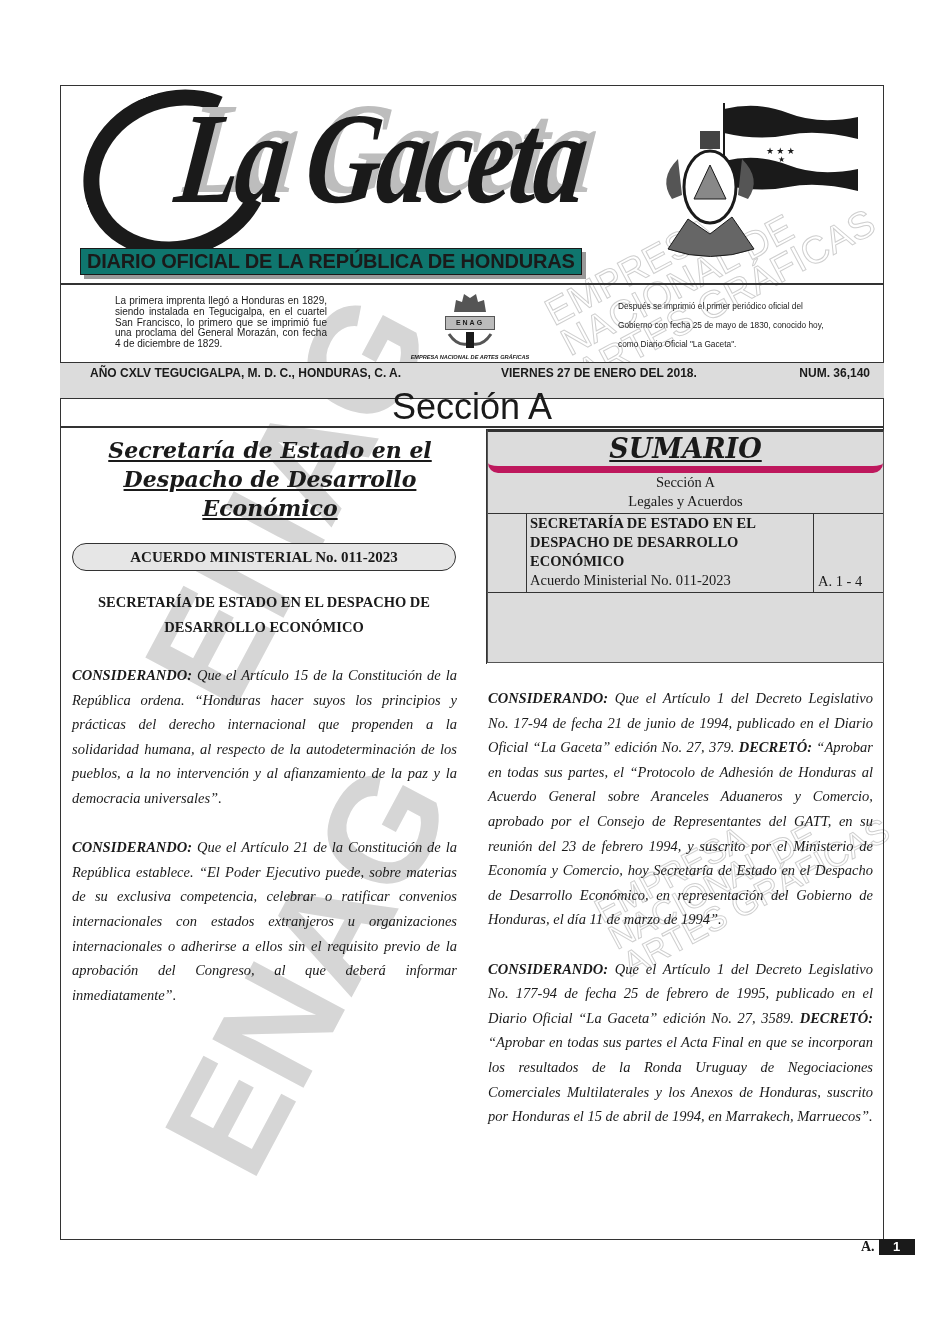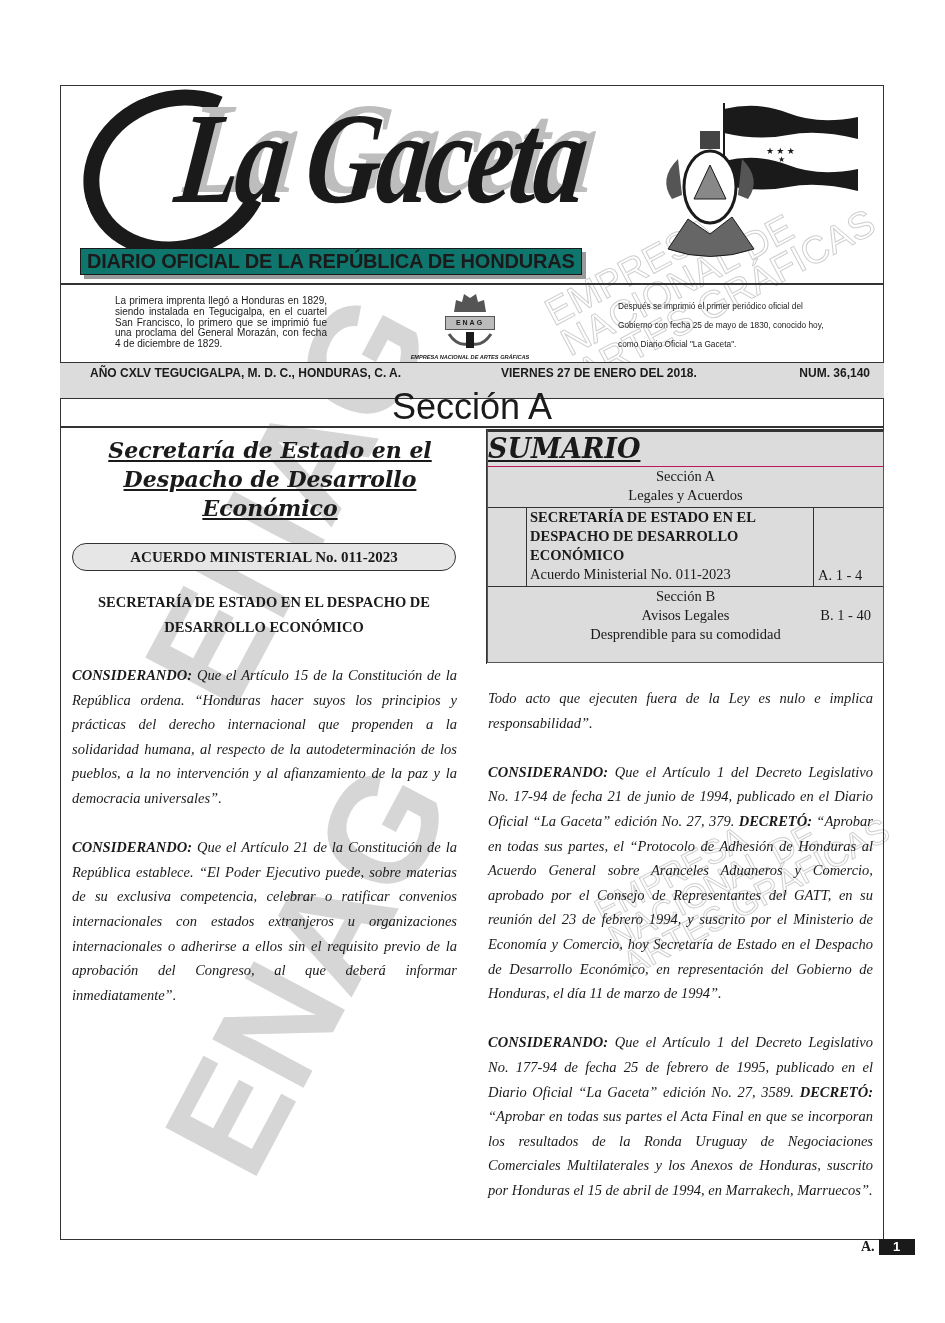--- a/index.html
+++ b/index.html
@@ -27,21 +27,21 @@
   .dept{position:absolute;left:70px;top:436px;width:400px;text-align:center;font-family:"DejaVu Serif",serif;font-style:italic;font-weight:bold;font-size:22px;line-height:29px;text-decoration:underline;}
   .pill{position:absolute;left:72px;top:543px;width:384px;height:28px;border:1px solid #333;border-radius:14px;background:#e6e6e6;box-sizing:border-box;text-align:center;font-weight:bold;font-size:15px;line-height:27px;}
   .subdept{position:absolute;left:72px;top:590px;width:384px;text-align:center;font-weight:bold;font-size:14.5px;line-height:25px;}
   .col{position:absolute;font-size:14.5px;line-height:24.6px;text-align:justify;}
   .col p{margin:0 0 24.6px 0;font-style:italic;}
   .col b{font-weight:bold;}
   .col-left{left:72px;top:663px;width:385px;}
   .col-right{left:488px;top:686px;width:385px;}
   
   .sum{position:absolute;left:487px;top:429px;width:397px;height:234px;background:#dcdcdc;border:1px solid #555;box-sizing:border-box;border-top:3px solid #333;}
-  .sum-title{height:34px;border-bottom:1px solid #be185d;text-align:left;font-family:"DejaVu Serif",serif;font-style:italic;font-weight:bold;font-size:27px;line-height:34px;}
+  .sum-title{height:34px;border-bottom:7px solid #be185d;text-align:center;font-family:"DejaVu Serif",serif;font-style:italic;font-weight:bold;font-size:27px;line-height:34px;border-radius:10px;}
   .sum-title span{text-decoration:underline;}
   .sum-secA{height:40px;text-align:center;font-size:14.5px;line-height:19px;border-bottom:1px solid #333;}
   .sum-row{position:relative;height:78px;border-bottom:1px solid #333;}
   .sum-row .c1{position:absolute;left:38px;top:0;width:288px;height:78px;border-left:1px solid #333;border-right:1px solid #333;padding-left:3px;box-sizing:border-box;font-size:14.5px;line-height:19px;}
   .sum-row .c1 .b{font-weight:bold;}
   .sum-row .pg{position:absolute;left:330px;bottom:2px;font-size:14.5px;}
   .sum-secB{position:relative;text-align:center;font-size:14.5px;line-height:19px;padding-top:0;}
   .sum-secB .pgB{position:absolute;right:12px;top:19px;}
   
   .wm{position:absolute;font-family:"Liberation Sans",sans-serif;font-weight:bold;color:#d6d6d6;pointer-events:none;}
@@ -120,34 +120,27 @@
     <div>Sección A</div>
     <div>Legales y Acuerdos</div>
   </div>
   <div class="sum-row">
     <div class="c1">
       <div class="b">SECRETARÍA DE ESTADO EN EL DESPACHO DE DESARROLLO ECONÓMICO</div>
       <div>Acuerdo Ministerial No. 011-2023</div>
     </div>
     <div class="pg">A. 1 - 4</div>
   </div>
-  <div class="sum-secB">
-    <div>Sección B</div>
-    <div>Avisos Legales</div>
-    <div>Desprendible para su comodidad</div>
-    <span class="pgB">B.  1 - 40</span>
-  </div>
 </div>
 
 <div class="col col-left">
   <p><b>CONSIDERANDO:</b><span> Que el Artículo 15 de la Constitución de la República ordena. “Honduras hacer suyos los principios y prácticas del derecho internacional que propenden a la solidaridad humana, al respecto de la autodeterminación de los pueblos, a la no intervención y al afianzamiento de la paz y la democracia universales”.</span></p>
   <p><b>CONSIDERANDO:</b><span>  Que el Artículo 21 de la Constitución de la República establece. “El Poder Ejecutivo puede, sobre materias de su exclusiva competencia, celebrar o ratificar convenios internacionales con estados extranjeros u organizaciones internacionales o adherirse a ellos sin el requisito previo de la aprobación del Congreso, al que deberá informar inmediatamente”.</span></p>
 </div>
 
 <div class="col col-right">
-  <p>Todo acto que ejecuten fuera de la Ley es nulo e implica responsabilidad”.</p>
   <p><b>CONSIDERANDO:</b><span> Que el Artículo 1 del Decreto Legislativo No. 17-94 de fecha 21 de junio de 1994, publicado en el Diario Oficial “La Gaceta” edición No. 27, 379. </span><b>DECRETÓ:</b><span> “Aprobar en todas sus partes, el “Protocolo de Adhesión de Honduras al Acuerdo General sobre Aranceles Aduaneros y Comercio, aprobado por el Consejo de Representantes del GATT, en su reunión del 23 de febrero 1994, y suscrito por el Ministerio de Economía y Comercio, hoy Secretaría de Estado en el Despacho de Desarrollo Económico, en representación del Gobierno de Honduras, el día 11 de marzo de 1994”.</span></p>
   <p><b>CONSIDERANDO:</b><span> Que el Artículo 1 del Decreto Legislativo No. 177-94 de fecha 25 de febrero de 1995, publicado en el Diario Oficial “La Gaceta” edición No. 27, 3589. </span><b>DECRETÓ:</b><span> “Aprobar en todas sus partes el Acta Final en que se incorporan los resultados de la Ronda Uruguay de Negociaciones Comerciales Multilaterales y los Anexos de Honduras, suscrito por Honduras el 15 de abril de 1994, en Marrakech, Marruecos”.</span></p>
 </div>
 
 <div class="footer">
   <span>A.</span><span class="num">1</span>
 </div>
 
 </body></html>

